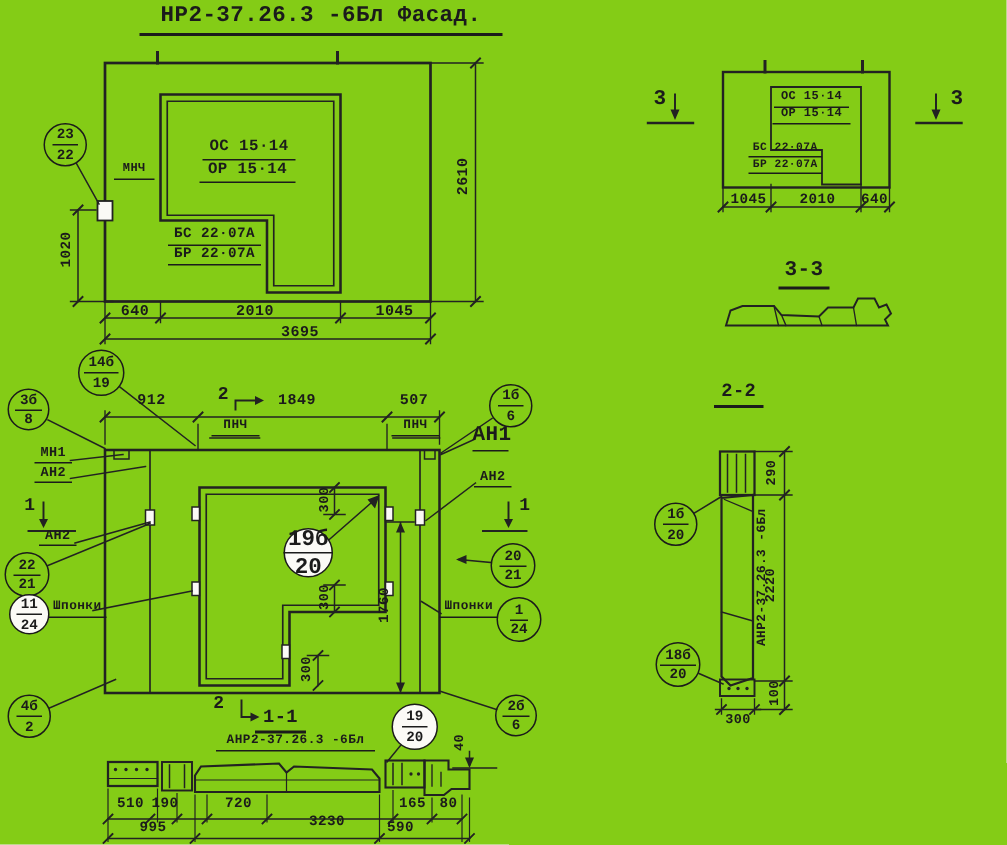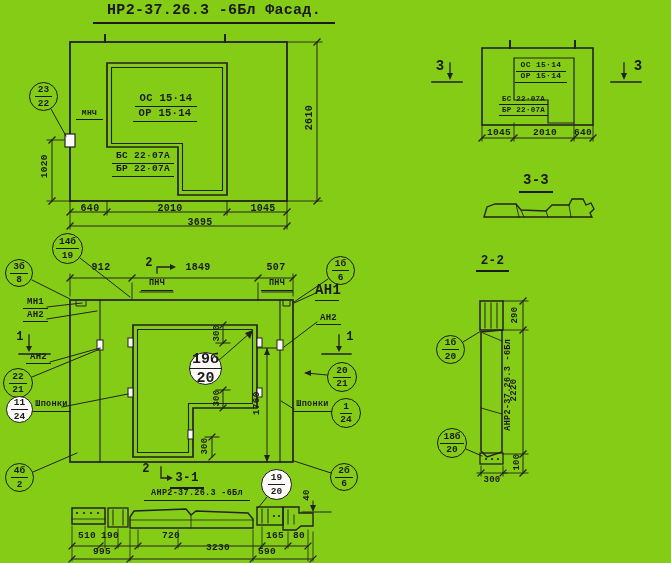--- a/index.html
+++ b/index.html
@@ -173,25 +173,25 @@
   <span class="t u" style="left:315px;top:283px;width:24px;font-size:14px;">АН1</span>
   <span class="t u" style="left:316px;top:313px;width:25px;font-size:9px;">АН2</span>
   <span class="t" style="left:344px;top:331px;width:12px;font-size:12px;">1</span>
   <span class="t u" style="left:293px;top:400px;width:39px;font-size:8.5px;">Шпонки</span>
   <span class="t vt" style="left:204px;top:328px;width:26px;font-size:9px;">300</span>
   <span class="t vt" style="left:204px;top:393px;width:26px;font-size:9px;">300</span>
   <span class="t vt" style="left:192px;top:441px;width:26px;font-size:9px;">300</span>
   <span class="t vt" style="left:241px;top:398px;width:32px;font-size:9.5px;">1760</span>
   <span class="t" style="left:140px;top:463px;width:12px;font-size:12px;">2</span>
 
-  <span class="t u2" style="left:170px;top:471px;width:34px;font-size:12.5px;">3-1</span>
+  <span class="t u2" style="left:170px;top:471px;width:34px;font-size:12.5px;">1-1</span>
   <span class="t u" style="left:144px;top:489px;width:106px;font-size:8.5px;">АНР2-37.26.3 -6Бл</span>
   <span class="t" style="left:74px;top:531px;width:26px;font-size:9.5px;">510</span>
   <span class="t" style="left:99px;top:531px;width:22px;font-size:9.5px;">190</span>
-  <span class="t" style="left:146px;top:531px;width:26px;font-size:9.5px;margin-left:12px;">720</span>
+  <span class="t" style="left:146px;top:531px;width:26px;font-size:9.5px;">720</span>
   <span class="t" style="left:263px;top:531px;width:24px;font-size:9.5px;">165</span>
   <span class="t" style="left:289px;top:531px;width:20px;font-size:9.5px;">80</span>
   <span class="t" style="left:89px;top:547px;width:26px;font-size:9.5px;">995</span>
   <span class="t" style="left:202px;top:543px;width:32px;font-size:9.5px;">3230</span>
   <span class="t" style="left:254px;top:547px;width:26px;font-size:9.5px;">590</span>
   <span class="t vt" style="left:299px;top:490px;width:16px;font-size:9px;">40</span>
 
   <span class="t u2" style="left:476px;top:254px;width:33px;font-size:12.5px;">2-2</span>
   <span class="t vt" style="left:455px;top:380px;width:108px;font-size:8.5px;">АНР2-37.26.3 -6Бл</span>
   <span class="t vt" style="left:503px;top:310px;width:24px;font-size:9px;">290</span>

